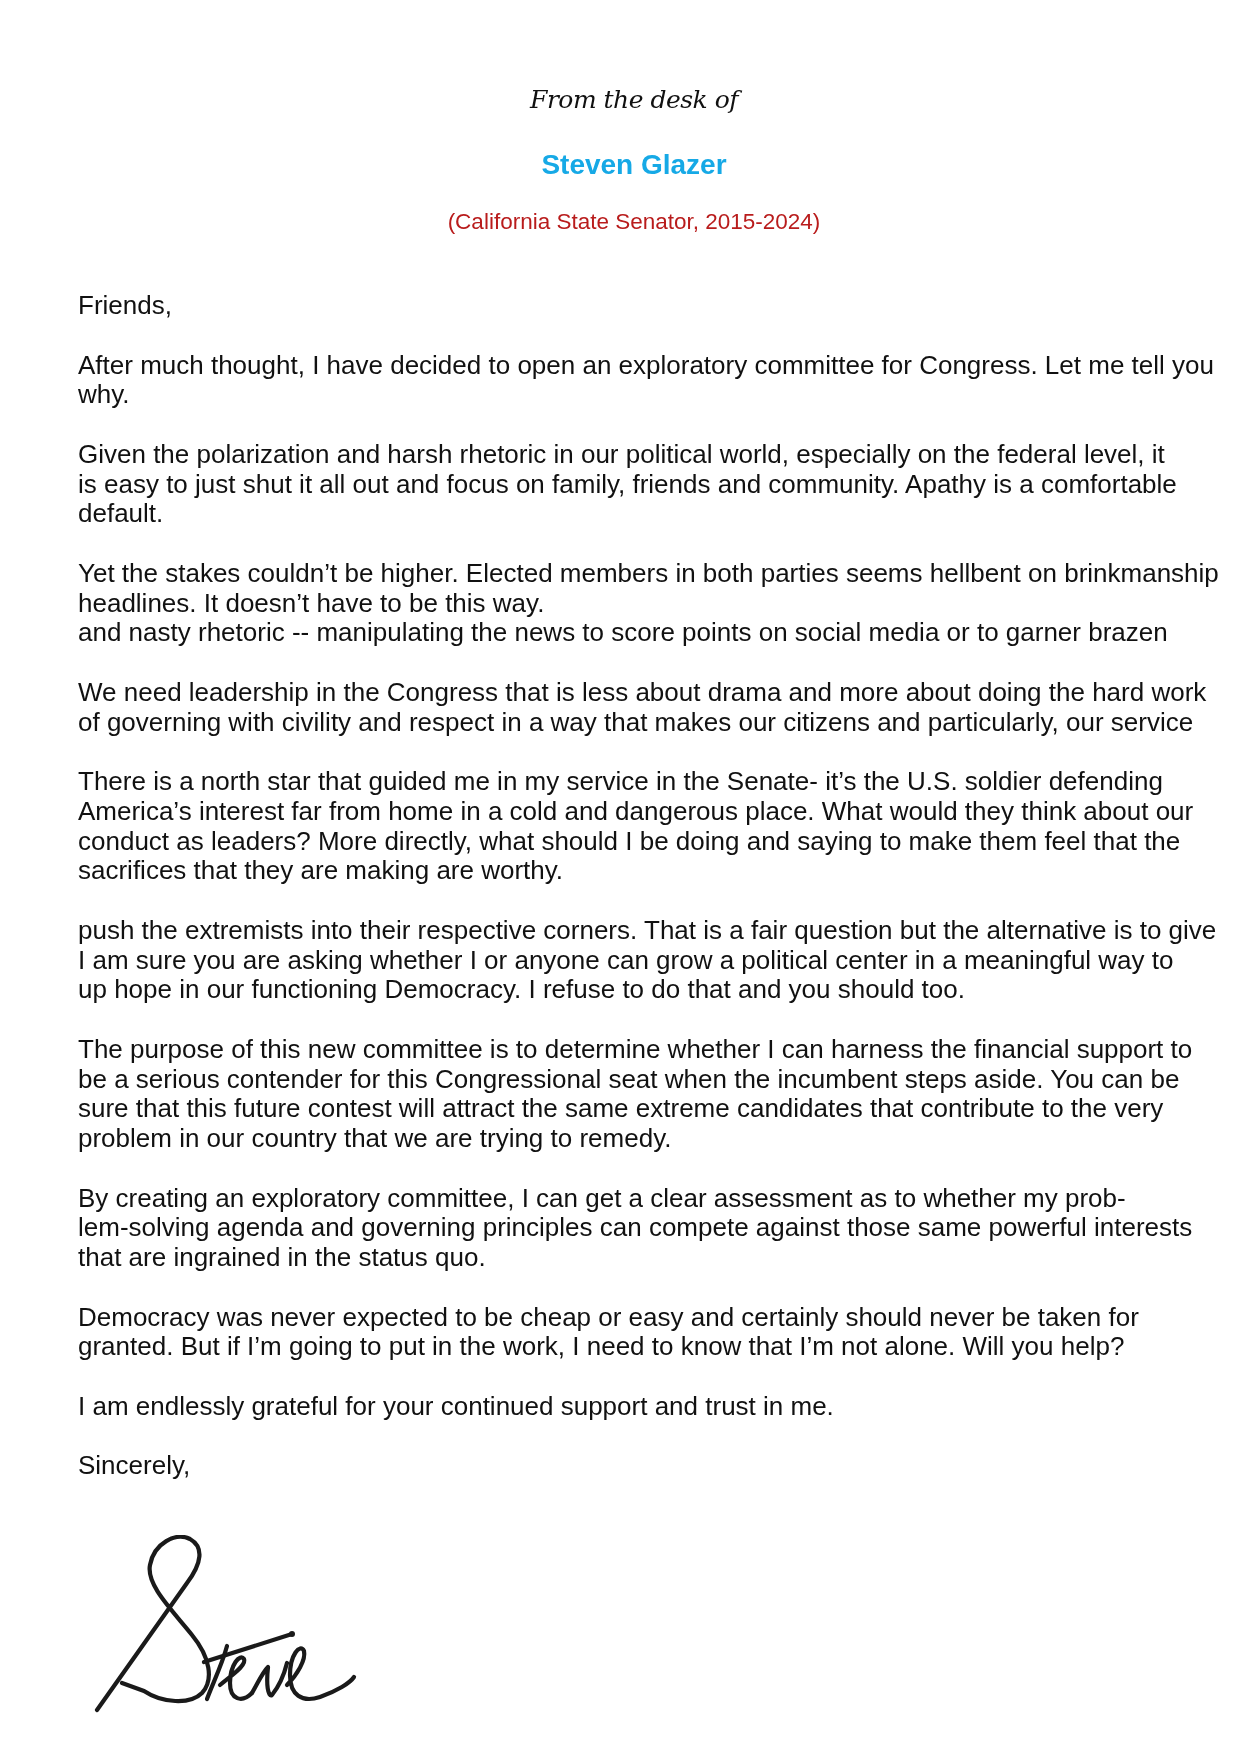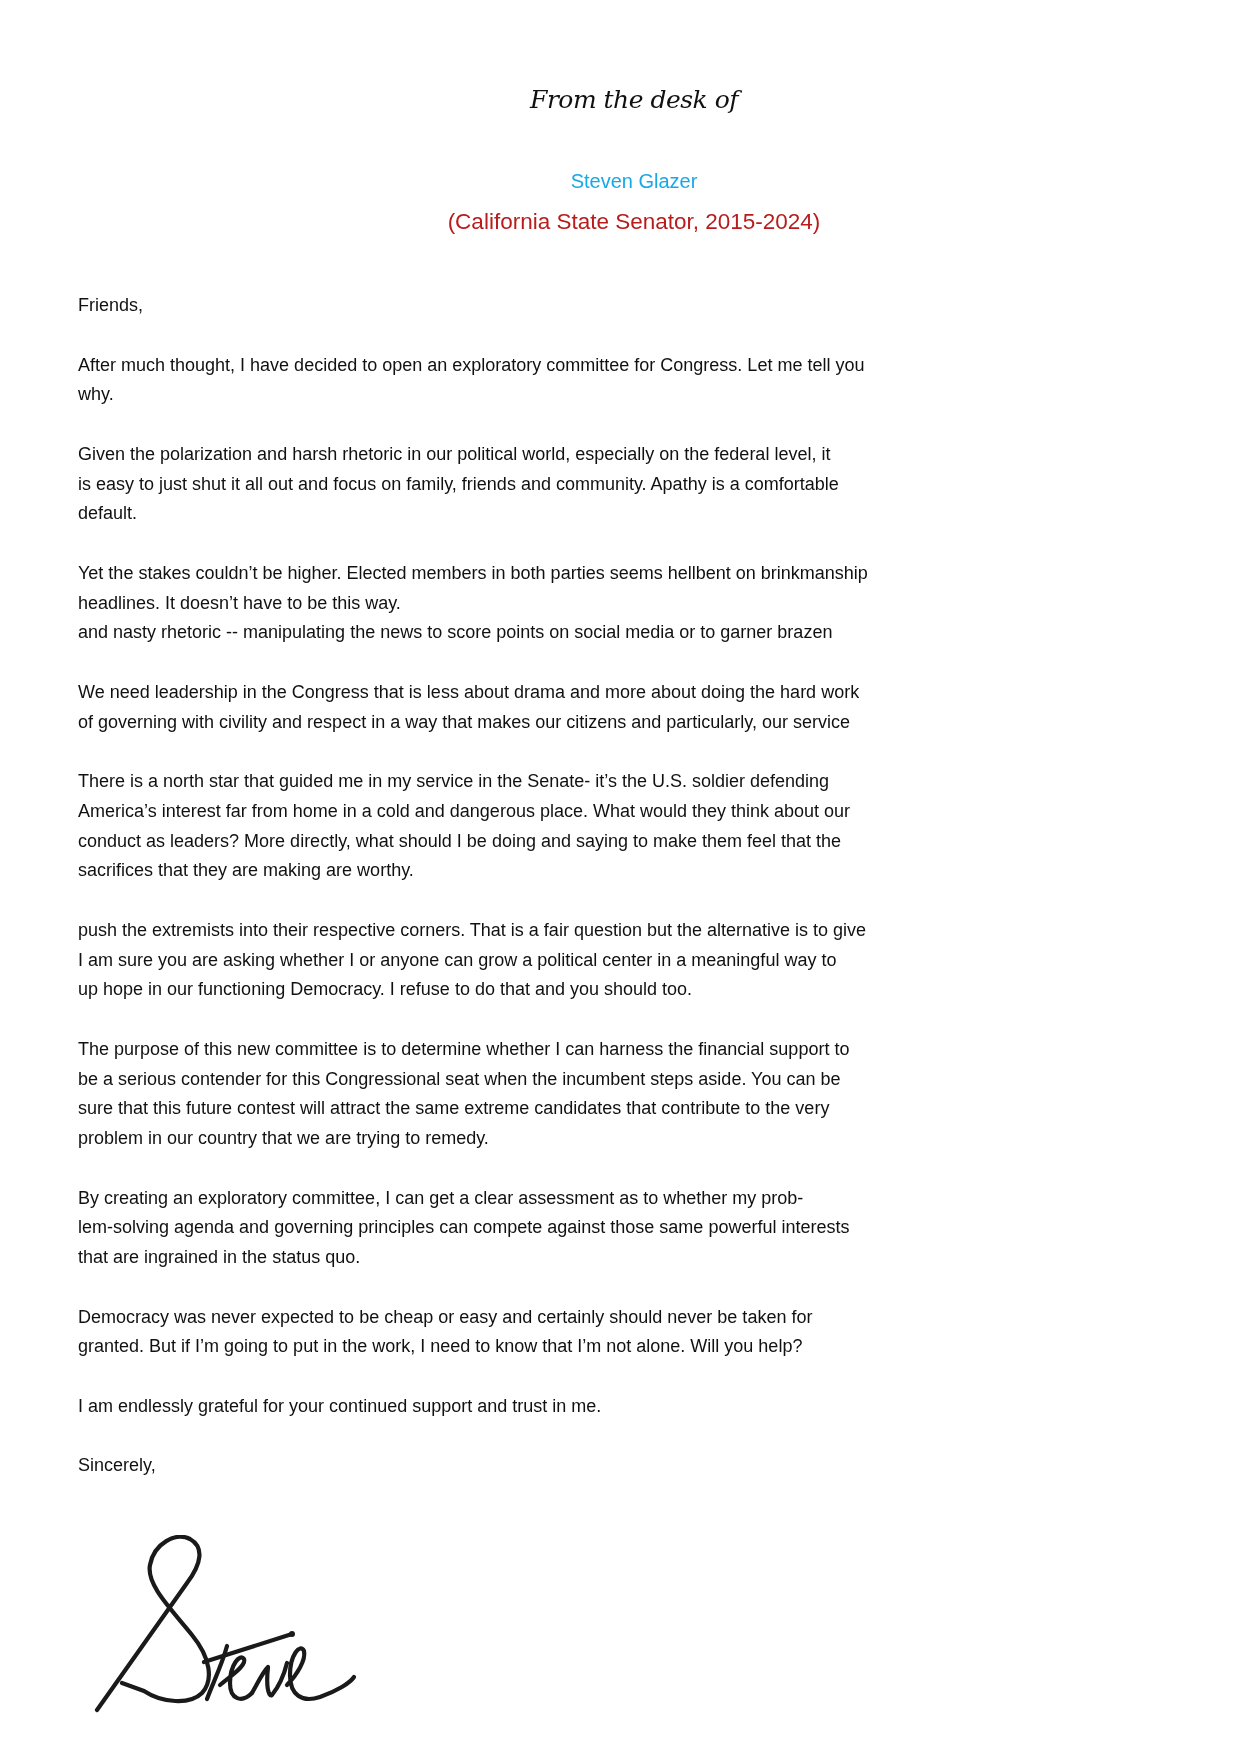--- a/index.html
+++ b/index.html
@@ -9,41 +9,41 @@
   .desk {
     top: 83px;
     font-family: "DejaVu Serif", "Liberation Serif", serif;
     font-style: italic;
     font-size: 25px;
     line-height: 34px;
     color: #111;
     letter-spacing: -0.5px;
   }
   .name {
-    top: 164px;
+    top: 148px;
     font-family: "Liberation Sans", sans-serif;
-    font-weight: normal;
-    font-size: 20px;
+    font-weight: bold;
+    font-size: 28px;
     line-height: 34px;
     color: #16a9e6;
   }
   .subtitle {
     top: 207px;
     font-family: "Liberation Sans", sans-serif;
     font-size: 22.5px;
     line-height: 30px;
     color: #b91c1c;
   }
   .body-text {
     position: absolute;
     left: 78px;
     top: 291px;
     width: 1112px;
     font-family: "Liberation Sans", sans-serif;
-    font-size: 18px;
+    font-size: 26px;
     line-height: 29.75px;
     color: #111;
   }
   .para { margin: 0 0 29.75px 0; }
   .line { display: block; white-space: nowrap; }
   .signature {
     position: absolute;
     left: 92px;
     top: 1535px;
     width: 270px;

